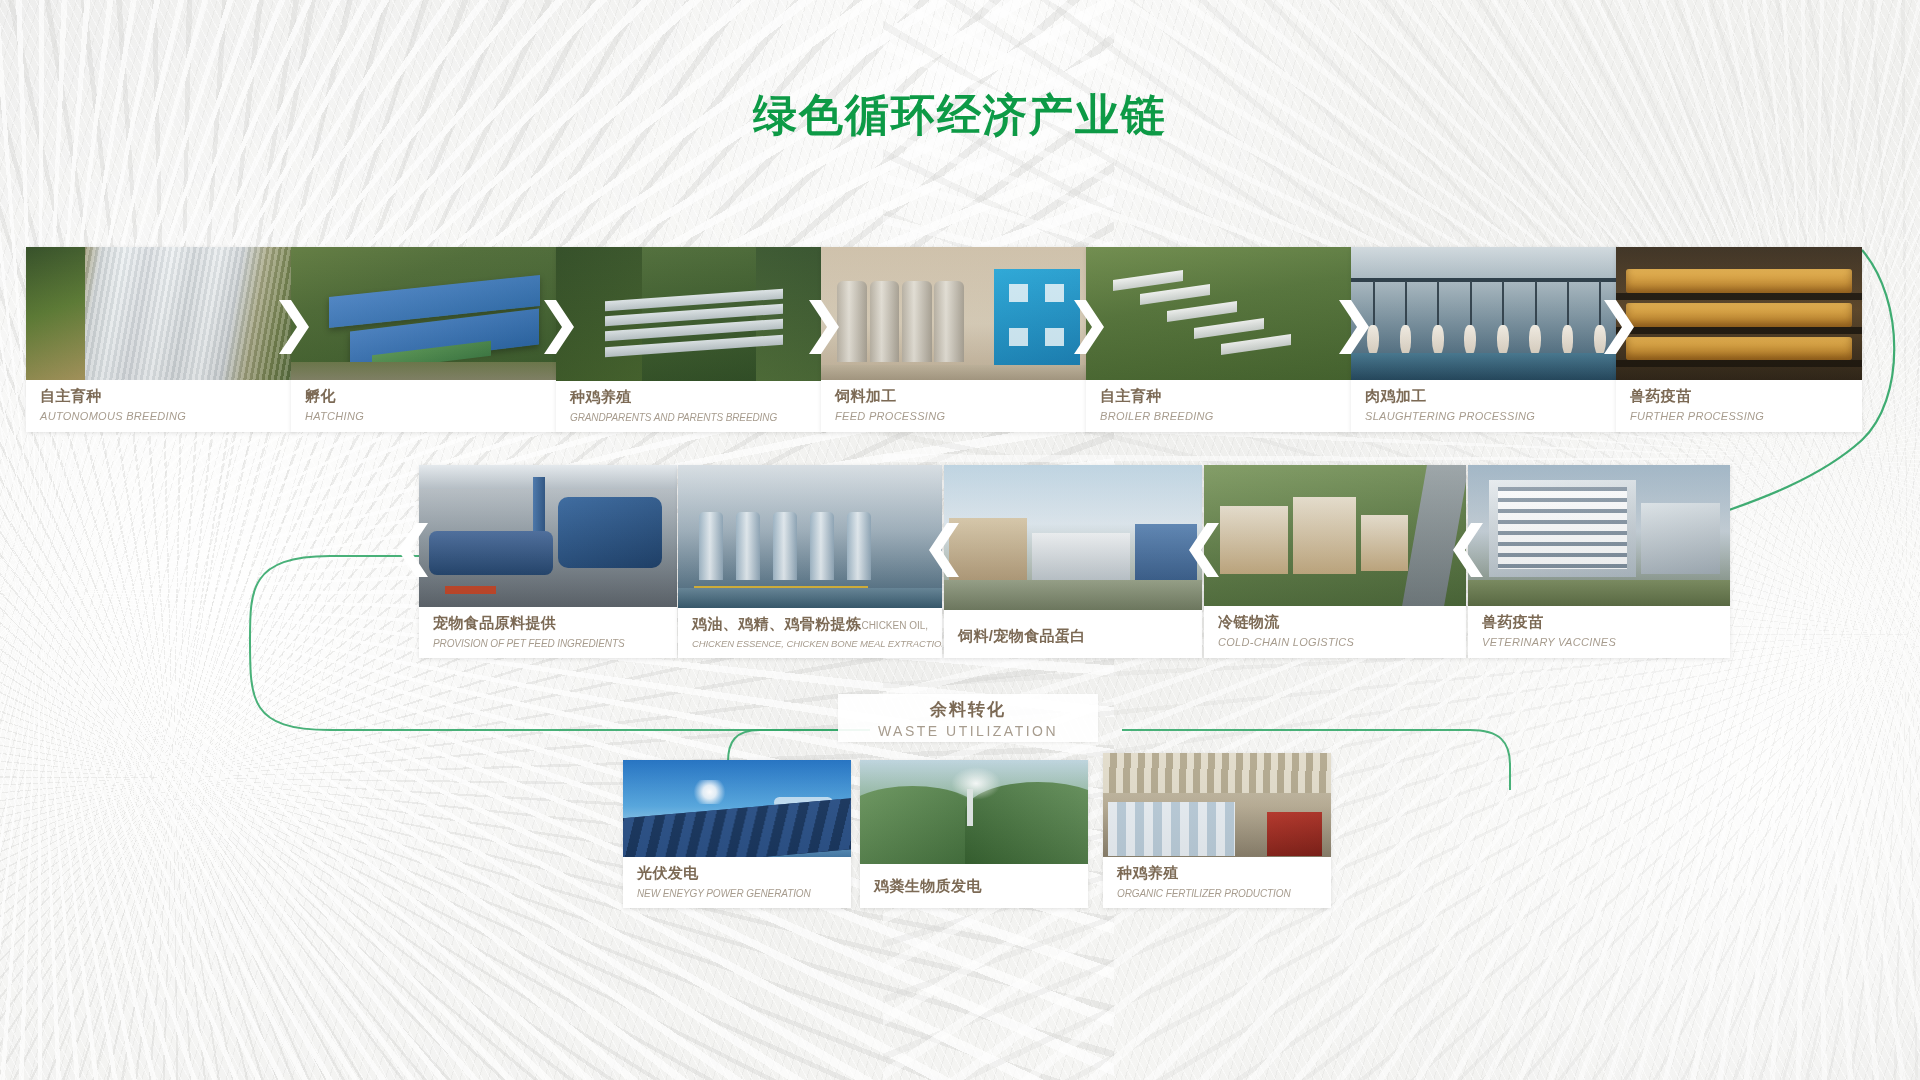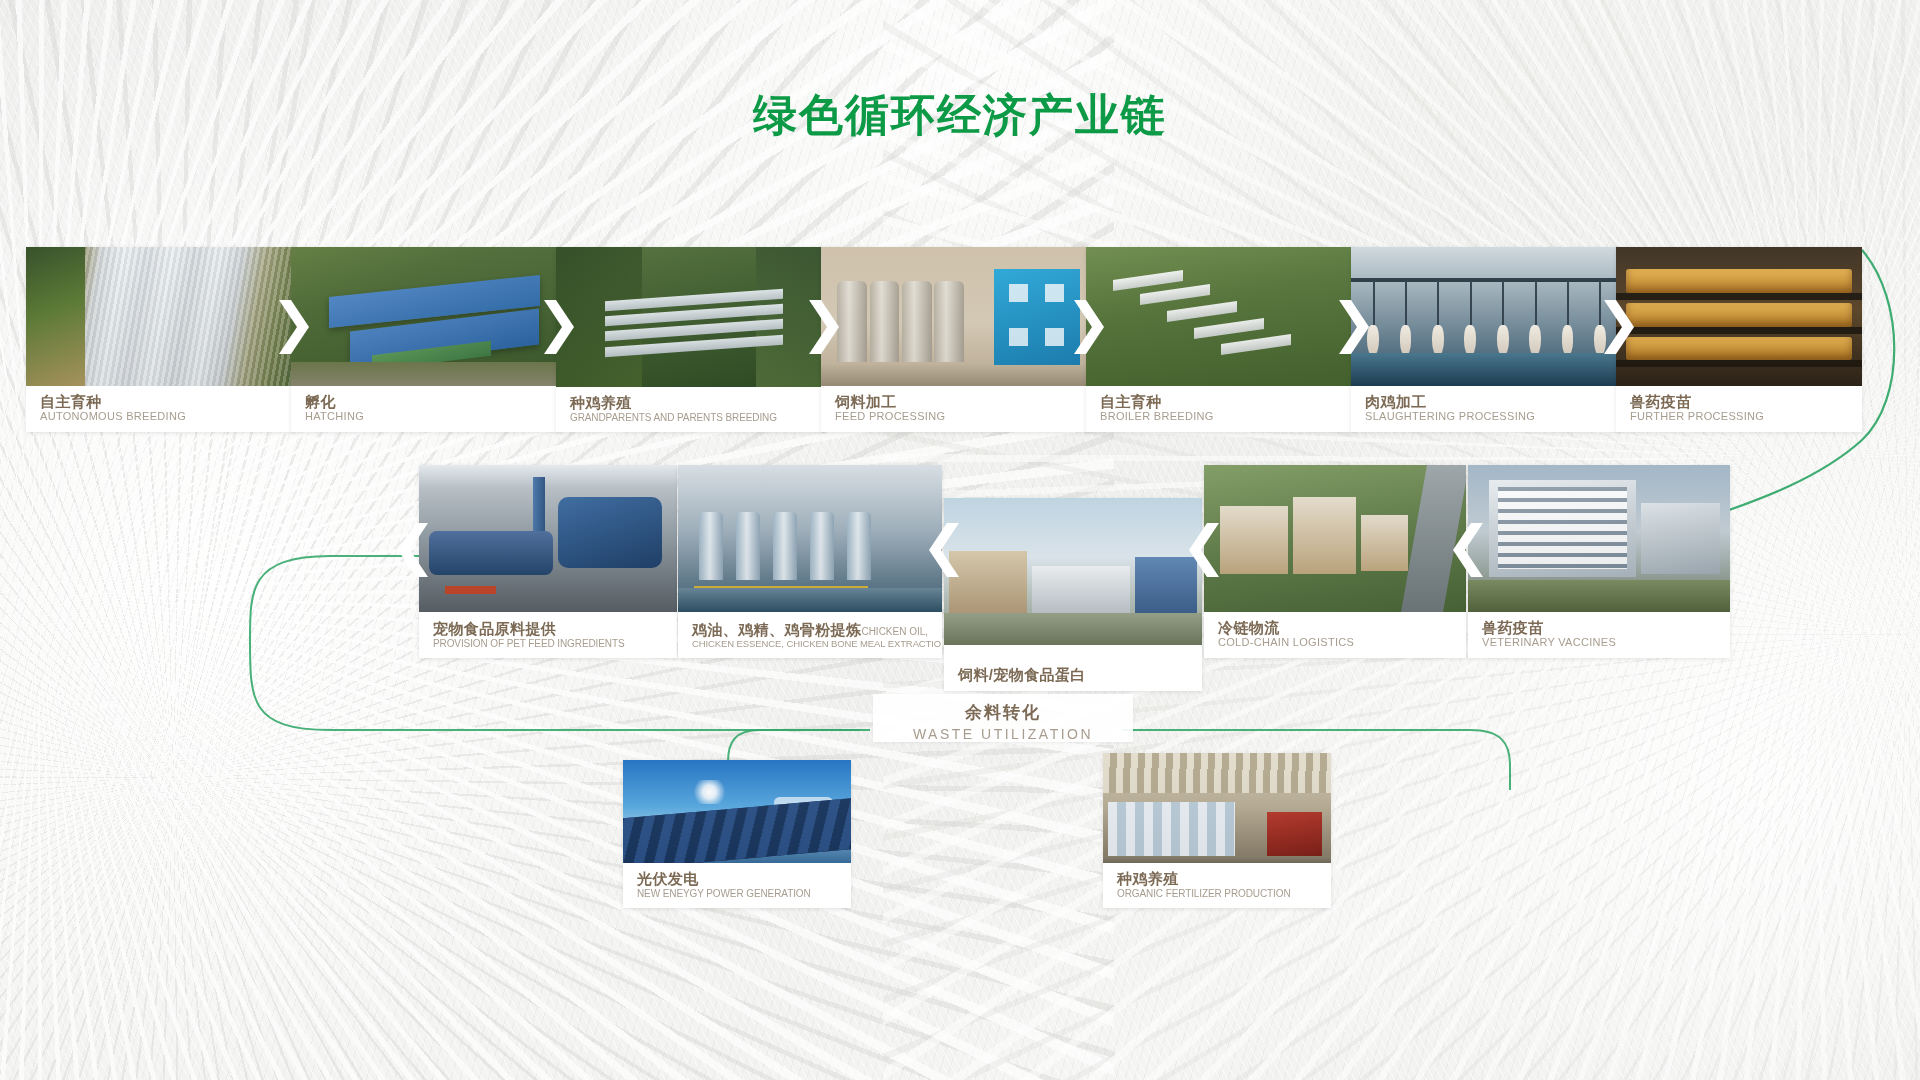--- a/index.html
+++ b/index.html
@@ -106,22 +106,23 @@
     font-weight: 400;
     color: #a79c8e;
     letter-spacing: 0;
   }
   .en {
     font-size: 11px;
     font-weight: 400;
     color: #a79c8e;
     letter-spacing: 0.3px;
     line-height: 1.25;
-    margin-top: 0;
+    margin-top: 6px;
     white-space: nowrap;
+    font-style: italic;
   }
   .en.tight { font-size: 10px; letter-spacing: -0.1px; }
 
   
   .chev {
     position: absolute;
     z-index: 5;
     width: 30px;
     height: 54px;
     pointer-events: none;
@@ -477,21 +478,21 @@
     </div>
     <div class="caption">
       <div class="cn"><span>鸡油、鸡精、鸡骨粉提炼</span><span class="inline-en">CHICKEN OIL,</span></div>
       <div class="en tight" style="font-size:9.5px">CHICKEN ESSENCE, CHICKEN BONE MEAL EXTRACTION</div>
     </div>
   </div>
   <svg class="chev" style="left:929px; top:523px;" viewBox="0 0 30 54">
     <path d="M30 0 L12 27 L30 54 L18 54 L0 27 L18 0 Z" fill="#ffffff"></path>
   </svg>
 
-  <div class="card" style="left:944px; top:465px; width:258px; height:193px;margin-top:33px;">
+  <div class="card" style="left:944px; top:465px; width:258px; height:193px;">
     <div class="photo" style="height:147px;">
       <div class="img sc sc-protein">
           <i class="bldA"></i>
           <i class="bldB"></i>
           <i class="bldC"></i>
           <i class="ground"></i>
         </div>
       <div class="photo-tint"></div>
     </div>
     <div class="caption">
@@ -530,40 +531,55 @@
           <i class="lawn"></i>
         </div>
       <div class="photo-tint"></div>
     </div>
     <div class="caption">
       <div class="cn">兽药疫苗</div>
       <div class="en">VETERINARY VACCINES</div>
     </div>
   </div>
 
-  <div class="waste-box" style="left:873px; top:694px; width:260px; height:48px;justify-content:flex-end;">
+  <div class="waste-box" style="left:838px; top:694px; width:260px; height:48px;">
     <div class="waste-cn">余料转化</div>
     <div class="waste-en">WASTE UTILIZATION</div>
   </div>
 
   <div class="card" style="left:623px; top:760px; width:228px; height:148px;">
     <div class="photo" style="height:110px;">
       <div class="img sc sc-pv">
           <i class="cloud"></i>
           <i class="sun"></i>
           <i class="panel"></i>
         </div>
       <div class="photo-tint"></div>
     </div>
     <div class="caption">
       <div class="cn">光伏发电</div>
       <div class="en tight">NEW ENEYGY POWER GENERATION</div>
     </div>
   </div>
 
+  <div class="card" style="left:860px; top:760px; width:228px; height:148px;">
+    <div class="photo" style="height:110px;">
+      <div class="img sc sc-bio">
+          <i class="hillL"></i>
+          <i class="hillR"></i>
+          <i class="smoke"></i>
+          <i class="stack"></i>
+        </div>
+      <div class="photo-tint"></div>
+    </div>
+    <div class="caption">
+      <div class="cn" style="padding-top:6px">鸡粪生物质发电</div>
+      <div class="en"></div>
+    </div>
+  </div>
 
   <div class="card" style="left:1103px; top:753px; width:228px; height:155px;">
     <div class="photo" style="height:117px;">
       <div class="img sc sc-fert">
           <i class="roof"></i>
           <i class="bags"></i>
           <i class="truck"></i>
           <i class="floor"></i>
         </div>
       <div class="photo-tint"></div>

